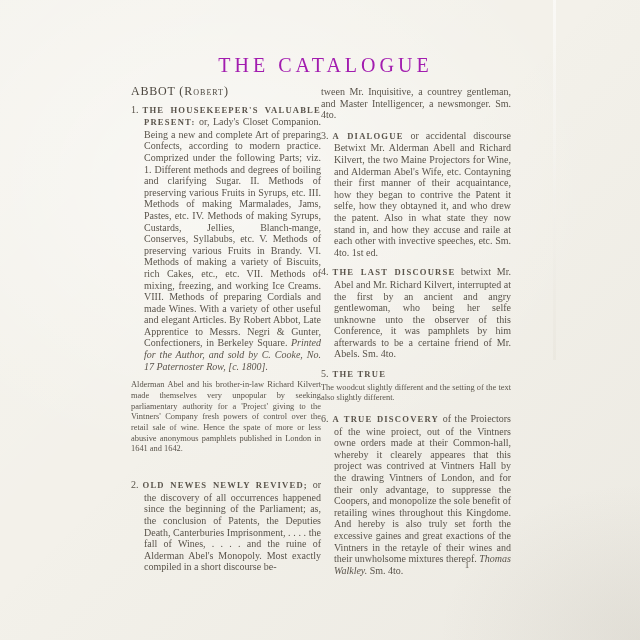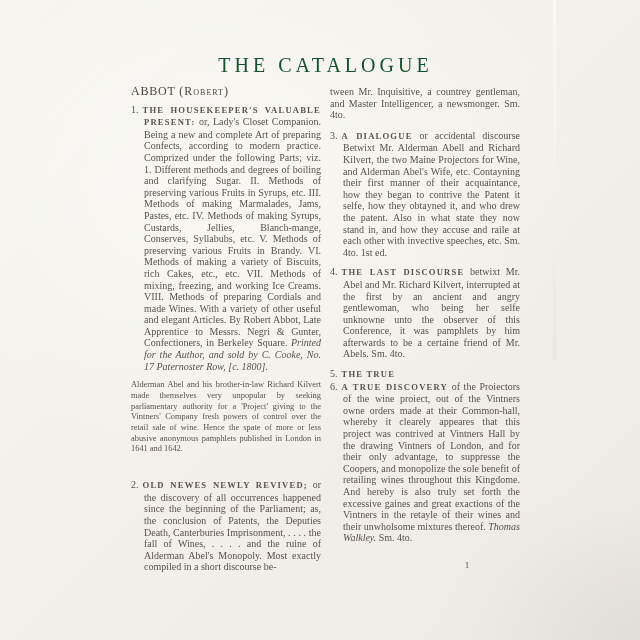--- a/index.html
+++ b/index.html
@@ -32,25 +32,24 @@
     position: absolute;
     left: 131px; top: 54px;
     width: 389px;
   }
   .title {
     margin: 0;
     font-size: 20px;
     font-weight: normal;
     letter-spacing: 4px;
     text-align: center;
-    color: #14532d;
+    color: #a21caf;
   }
   .columns {
     display: flex;
-    gap: 9px;
     margin-top: 9px;
   }
   .col {
     width: 190px;
     font-size: 10px;
     line-height: 11.6px;
     color: #59534a;
     text-align: justify;
   }
   .author {
@@ -111,20 +110,21 @@
       </div>
 
       <div class="col">
         <p class="continuation">tween Mr. Inquisitive, a countrey gentleman, and Master Intelligencer, a newsmonger. Sm. 4to.</p>
 
         <p class="entry"><span class="num">3.</span><span class="lead">A DIALOGUE</span><span> or accidental discourse Betwixt Mr. Alderman Abell and Richard Kilvert, the two Maine Projectors for Wine, and Alderman Abel's Wife, etc. Contayning their first manner of their acquaintance, how they began to contrive the Patent it selfe, how they obtayned it, and who drew the patent. Also in what state they now stand in, and how they accuse and raile at each other with invective speeches, etc. Sm. 4to. 1st ed.</span></p>
 
         <p class="entry"><span class="num">4.</span><span class="lead">THE LAST DISCOURSE</span><span> betwixt Mr. Abel and Mr. Richard Kilvert, interrupted at the first by an ancient and angry gentlewoman, who being her selfe unknowne unto the observer of this Conference, it was pamphlets by him afterwards to be a certaine friend of Mr. Abels. Sm. 4to.</span></p>
 
         <p class="entry" style="margin-bottom:0;"><span class="num">5.</span><span class="lead">THE TRUE</span></p>
+        <p class="note note-inline">The woodcut slightly different and the setting of the text also slightly different.</p>
 
         <p class="entry"><span class="num">6.</span><span class="lead">A TRUE DISCOVERY</span><span> of the Proiectors of the wine proiect, out of the Vintners owne orders made at their Common-hall, whereby it clearely appeares that this project was contrived at Vintners Hall by the drawing Vintners of London, and for their only advantage, to suppresse the Coopers, and monopolize the sole benefit of retailing wines throughout this Kingdome. And hereby is also truly set forth the excessive gaines and great exactions of the Vintners in the retayle of their wines and their unwholsome mixtures thereof. </span><span class="imprint">Thomas Walkley.</span><span> Sm. 4to.</span></p>
       </div>
 
     </div>
   </div>
 
   <div class="folio">1</div>
 </div>
 

